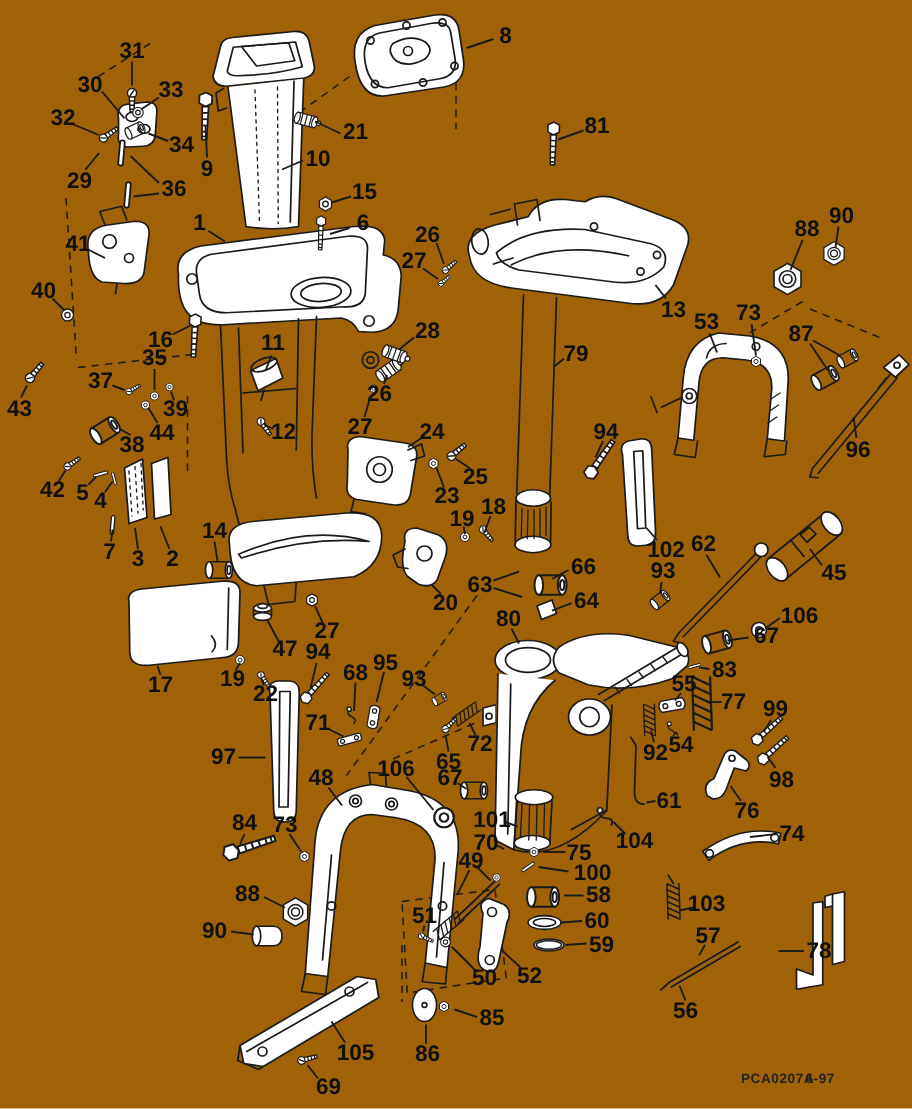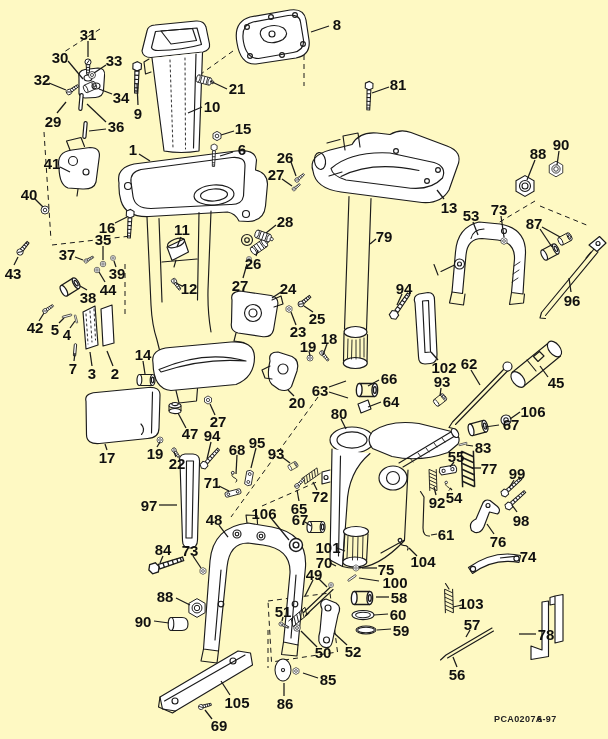--- a/index.html
+++ b/index.html
@@ -1,16 +1,16 @@
 <!DOCTYPE html>
 <html><head>
 <meta charset="utf-8">
 <style>
   html,body{margin:0;padding:0;background:#fff;}
-  #page{position:relative;width:608px;height:739px;background:#fef9c3;overflow:hidden;}
+  #page{position:relative;width:608px;height:739px;background:#a16207;overflow:hidden;}
   svg{display:block;}
   .art{stroke:#1b1b1b;fill:none;stroke-width:1.15;stroke-linejoin:round;stroke-linecap:round;}
   .artw{stroke:#1b1b1b;fill:#fff;stroke-width:1.15;stroke-linejoin:round;stroke-linecap:round;}
   .thin{stroke-width:0.9;}
   .dash{stroke:#1b1b1b;stroke-width:1;fill:none;stroke-dasharray:5 4;}
   .dot{stroke:#1b1b1b;stroke-width:0.9;fill:none;stroke-dasharray:2 3;}
   .leader{stroke:#1b1b1b;stroke-width:1.25;}
   .plabel{font:bold 15px "Liberation Sans", sans-serif;fill:#101010;text-anchor:middle;dominant-baseline:central;}
   .footer-text{font:bold 9px "Liberation Sans", sans-serif;fill:#222;letter-spacing:.4px;}
 </style>

